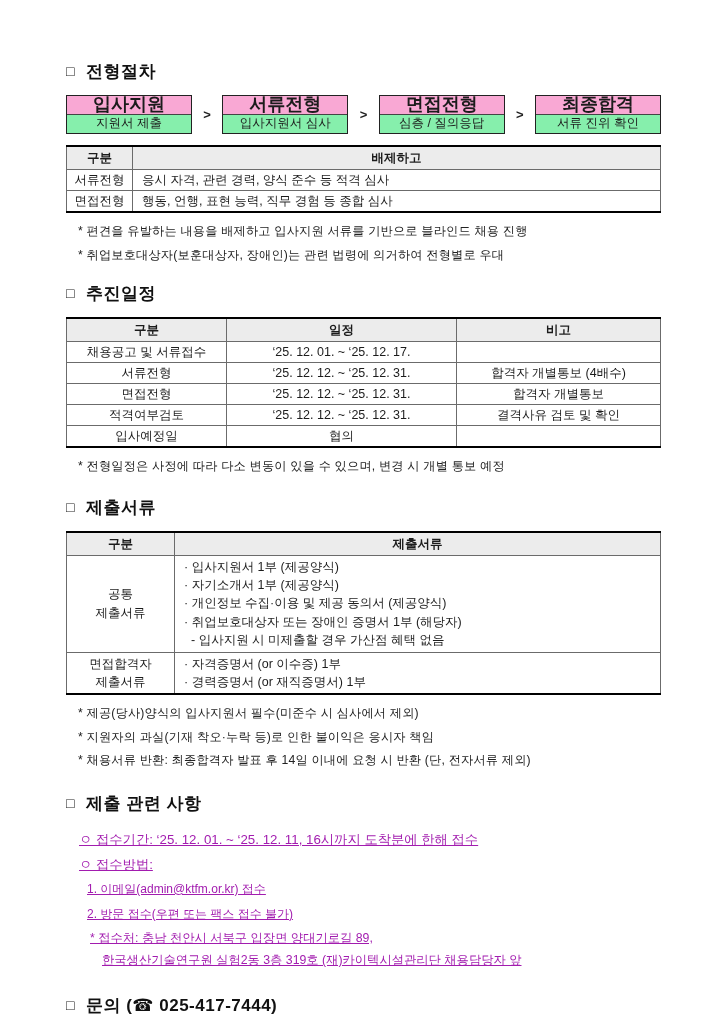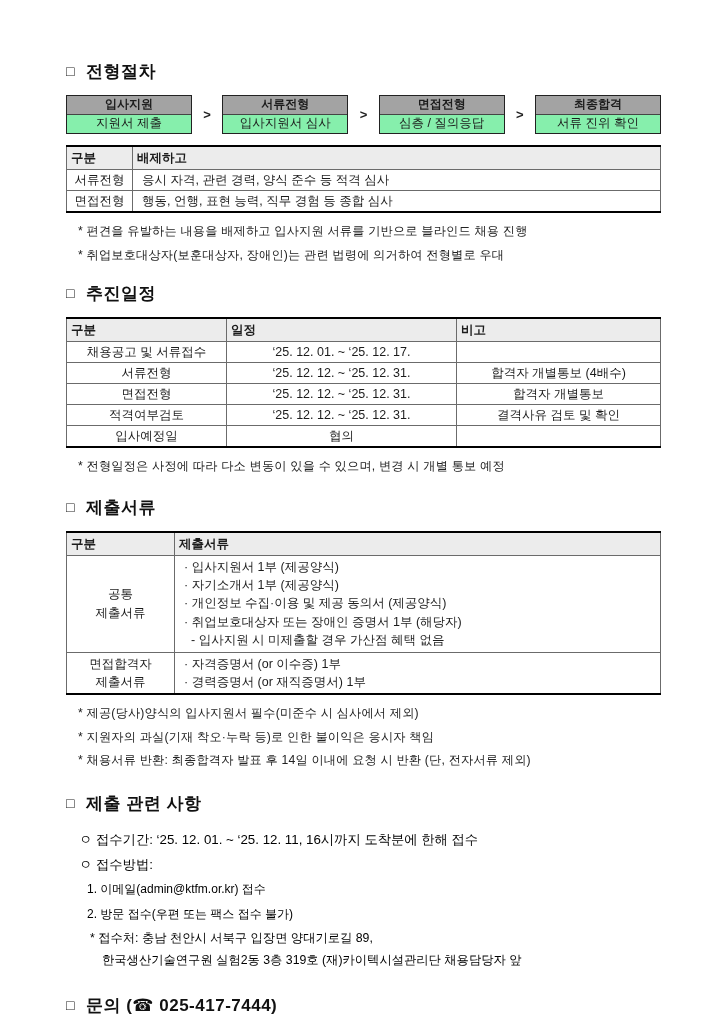--- a/index.html
+++ b/index.html
@@ -17,42 +17,42 @@
     display:flex;align-items:center;gap:11px;
     font-size:17px;font-weight:bold;color:#111;
     margin:0 0 11px 0;line-height:24px;letter-spacing:.5px;
   }
   .sec-title .sq{font-size:14px;font-weight:normal;position:relative;top:-1px;color:#222;}
 
   
   .flow{display:flex;align-items:center;justify-content:space-between;margin:0 0 11px 0;}
   .flow-box{width:126px;border:1.5px solid #222;box-sizing:border-box;}
   .flow-box .fb-title{
-    background:#a3a3a3;border-bottom:1px solid #444;
-    font-weight:bold;font-size:12px;text-align:center;
+    background:#f9a8d4;border-bottom:1px solid #444;
+    font-weight:bold;font-size:18px;text-align:center;
     padding:1px 0 2px 0;line-height:15px;
   }
   .flow-box .fb-desc{
     background:#86efac;font-size:12.5px;text-align:center;
     padding:1px 0 2px 0;line-height:15px;white-space:nowrap;
   }
   .flow-arrow{font-size:13px;font-weight:bold;color:#222;flex:0 0 auto;padding:0 2px;}
 
   
   table.tbl{
     border-collapse:collapse;width:100%;table-layout:fixed;
     border-top:2px solid #000;border-bottom:2px solid #000;
   }
   table.tbl th,table.tbl td{
     border:1px solid #6b6b6b;
     font-size:12.5px;line-height:16px;
     padding:2px 5px;
   }
   table.tbl th{
-    background:#ececec;font-weight:bold;text-align:left;
+    background:#ececec;font-weight:bold;text-align:center;
     padding:3px 4px;
   }
   table.tbl td.c{text-align:center;}
   table.tbl td.l{text-align:left;padding-left:9px;}
   table.tbl tr{height:19px;}
 
   .t3 td{vertical-align:middle;}
   .t3 .doc-line{line-height:18.4px;white-space:nowrap;}
   .t3 .doc-line.sub{padding-left:7px;}
   .t3 td.lbl div{line-height:18.4px;text-align:center;}
@@ -61,21 +61,21 @@
   .notes{margin:7px 0 0 12px;}
   .notes div{font-size:12.2px;line-height:23.5px;color:#222;letter-spacing:.2px;}
 
   .gap-s2{margin-top:15px;}
   .gap-s3{margin-top:17px;}
   .gap-s4{margin-top:19px;}
   .gap-s5{margin-top:23px;}
 
   
   .sub-lines{margin-top:3px;}
-  .sub-lines .ln{line-height:25px;color:#000000;}
+  .sub-lines .ln{line-height:25px;color:#a21caf;text-decoration:underline;}
   .ln-o{font-size:13.3px;margin-left:13px;}
   .ln-num{font-size:12px;margin-left:21px;}
   .ln-star{font-size:12.3px;margin-left:24px;line-height:22px !important;}
   .ln-cont{font-size:12.3px;margin-left:36px;line-height:22px !important;}
 </style>
 </head>
 <body>
 
 <div class="page">
 

